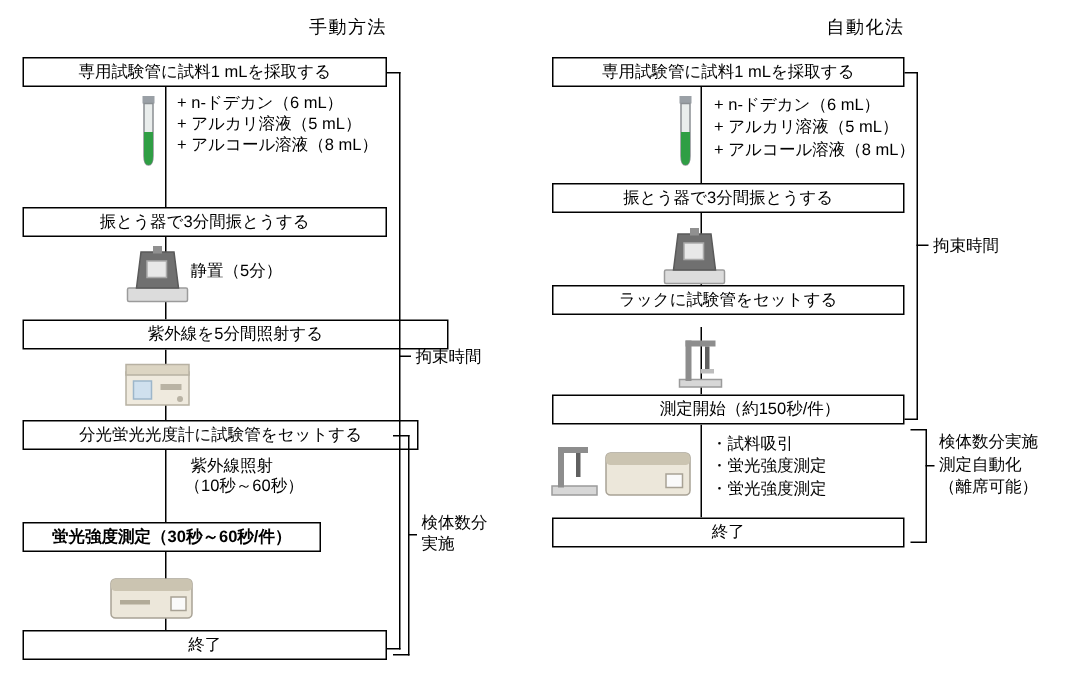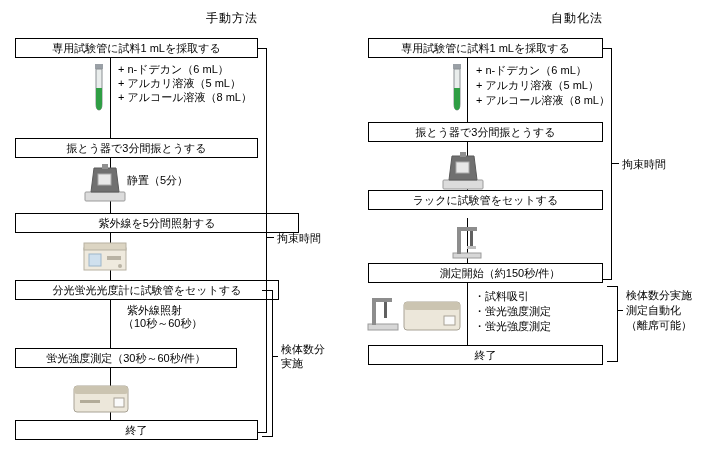--- a/index.html
+++ b/index.html
@@ -27,21 +27,21 @@
   <div class="vline" style="left:110px; top:58px; height:80px;"></div>
   <div class="vline" style="left:110px; top:158px; height:55px;"></div>
   <div class="vline" style="left:110px; top:233px; height:47px;"></div>
   <div class="vline" style="left:110px; top:300px; height:48px;"></div>
   <div class="vline" style="left:110px; top:368px; height:52px;"></div>
 
   <div class="box" style="left:15px; top:38px; width:243px;">専用試験管に試料1 mLを採取する</div>
   <div class="box" style="left:15px; top:138px; width:243px;">振とう器で3分間振とうする</div>
   <div class="box" style="left:15px; top:213px; width:284px;">紫外線を5分間照射する</div>
   <div class="box" style="left:15px; top:280px; width:264px;">分光蛍光光度計に試験管をセットする</div>
-  <div class="box" style="left:15px; top:348px; width:222px;">蛍光強度測定（30秒～60秒/件）</div>
+  <div class="box" style="left:15px; top:348px; width:199px;font-weight:bold;">蛍光強度測定（30秒～60秒/件）</div>
   <div class="box" style="left:15px; top:420px; width:243px;">終了</div>
 
   <div class="icon" style="left:90px; top:62px;">
     <svg width="18" height="52" viewBox="0 0 18 52">
       <rect x="5" y="2" width="8" height="5" fill="#9aa0a6"></rect>
       <path d="M6 7 L6 42 Q6 48 9 48 Q12 48 12 42 L12 7 Z" fill="#e9edec" stroke="#8a8f93" stroke-width="1"></path>
       <path d="M6 26 L6 42 Q6 48 9 48 Q12 48 12 42 L12 26 Z" fill="#2f9e44"></path>
     </svg>
   </div>
   <div class="note lines14" style="left:118px; top:62px;">

